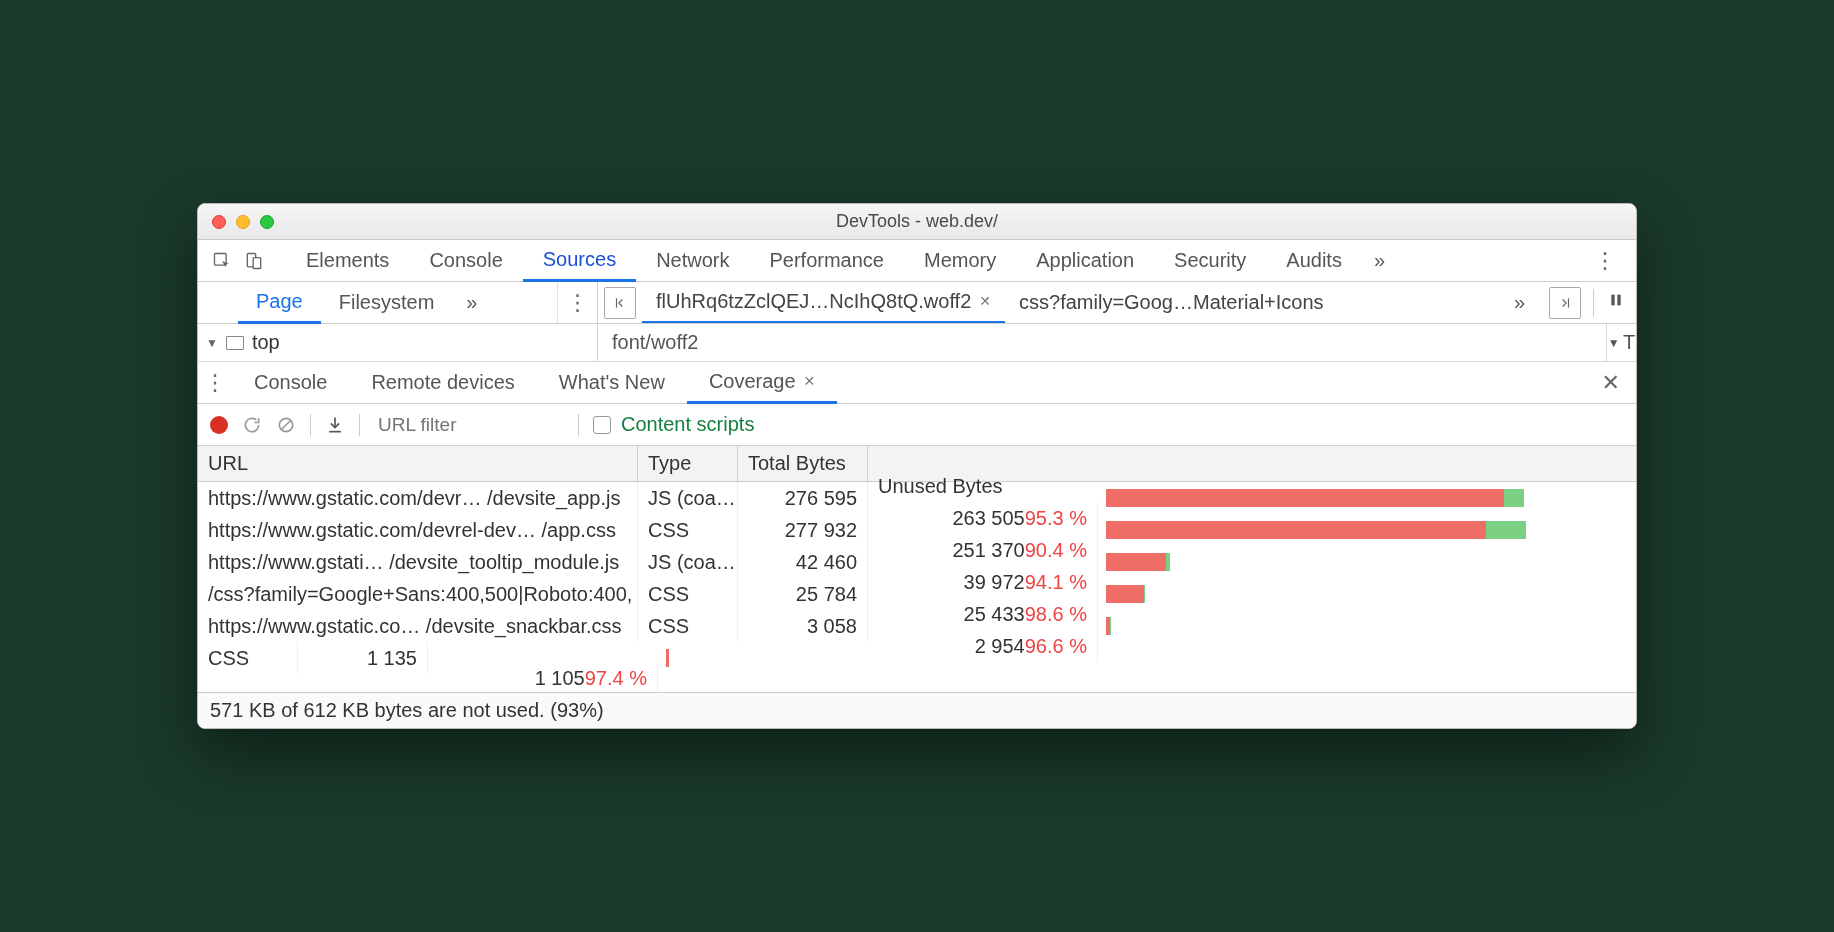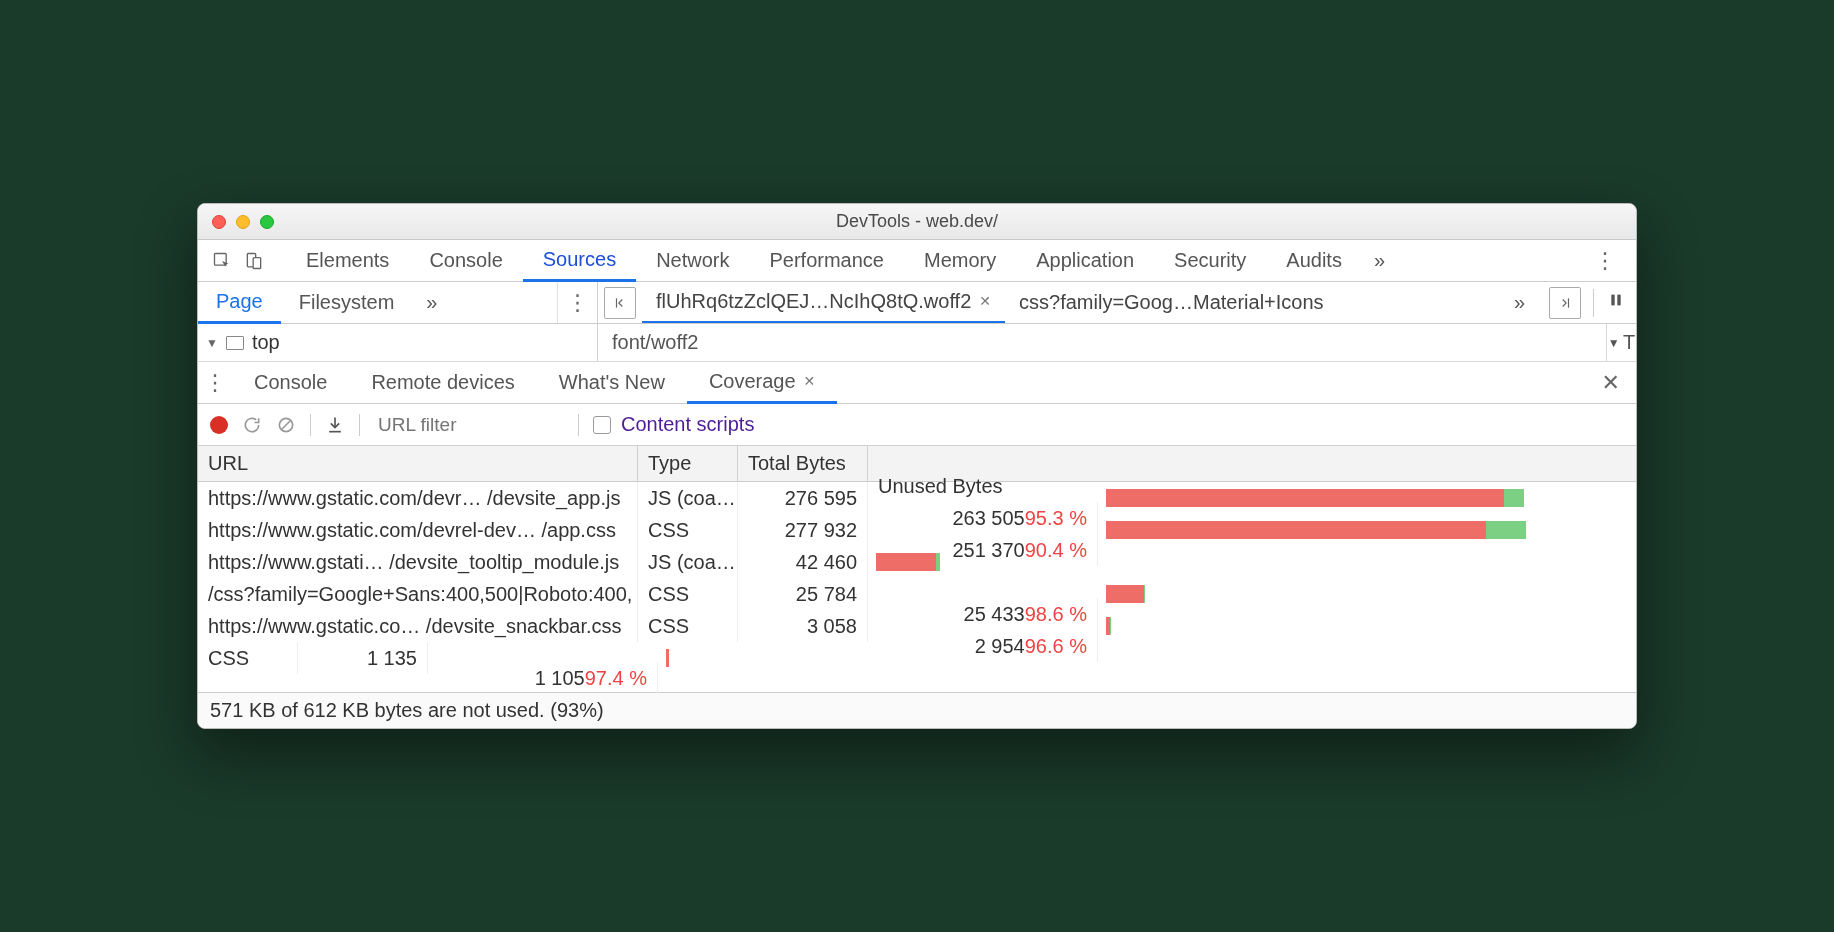--- a/index.html
+++ b/index.html
@@ -76,21 +76,21 @@
   .drawer-tab { padding:0 22px; height:42px; display:flex; align-items:center; color:#555; gap:8px;}
   .drawer-tab.active { border-bottom:3px solid #1a73e8;}
   .drawer-close { margin-left:auto; padding:0 16px; color:#666; font-size:22px;}
   
   .cov-toolbar { height:42px; display:flex; align-items:center; border-bottom:1px solid #d0d0d0; padding-left:12px; gap:14px;}
   .rec-dot { width:18px; height:18px; border-radius:50%; background:#d93025;}
   .tool-icon { color:#888; display:flex; align-items:center; justify-content:center;}
   .tool-icon svg { width:20px; height:20px; }
   .vsep { width:1px; height:22px; background:#ccc;}
   .url-filter { border:none; outline:none; font-size:19px; color:#444; width:190px; padding:4px;}
-  .cs-check { display:flex; align-items:center; gap:10px; color:#4c1d95;}
+  .cs-check { display:flex; align-items:center; gap:10px; color:#15803d;}
   .checkbox { width:18px; height:18px; border:1.5px solid #999; border-radius:3px;}
   
   .cov-table { width:100%; }
   .thead { display:flex; background:#f3f3f3; border-bottom:1px solid #ccc; height:36px;}
   .th { padding:0 10px; display:flex; align-items:center; color:#333; border-right:1px solid #d0d0d0;}
   .col-url { width:440px;}
   .col-type { width:100px;}
   .col-total { width:130px; justify-content:flex-start;}
   .col-unused { width:230px;margin-top:40px;}
   .col-bar { flex:1; border-right:none;}
@@ -145,21 +145,21 @@
         <div class="main-tab">Application</div>
         <div class="main-tab">Security</div>
         <div class="main-tab">Audits</div>
       </div>
     <div class="overflow-chev">»</div>
     <div class="kebab">⋮</div>
   </div>
 
   <div class="row2">
     <div class="left-panel-tabs">
-      <div id="lp-tabs" style="display:flex;">
+      <div id="lp-tabs" style="display:flex;padding-left:40px;">
           <div class="lp-tab active">Page</div>
           <div class="lp-tab">Filesystem</div>
         </div>
       <div class="overflow-chev" style="padding:0 14px;">»</div>
       <div class="lp-more">⋮</div>
     </div>
     <div class="src-tabs">
       <div class="nav-btn">
         <svg width="14" height="14" viewBox="0 0 24 24" stroke="#666" fill="none" stroke-width="2">
             <path d="M6 4v16"></path>
@@ -296,20 +296,24 @@
             <div class="bar" style="width: 420px;">
               <div class="red" style="width: 379.68px;"></div>
               <div class="green" style="width: 40.32px;"></div>
             </div>
           </div>
         </div>
         <div class="trow">
           <div class="td col-url">https://www.gstati… /devsite_tooltip_module.js</div>
           <div class="td col-type">JS (coa…</div>
           <div class="td col-total">42 460</div>
+          <div class="td col-unused">
+            <span class="unused-val">39 972</span>
+            <span class="pct">94.1 %</span>
+          </div>
           <div class="td col-bar">
             <div class="bar" style="width: 64.1639px;">
               <div class="red" style="width: 60.3782px;"></div>
               <div class="green" style="width: 3.78567px;"></div>
             </div>
           </div>
         </div>
         <div class="trow">
           <div class="td col-url">/css?family=Google+Sans:400,500|Roboto:400,</div>
           <div class="td col-type">CSS</div>

